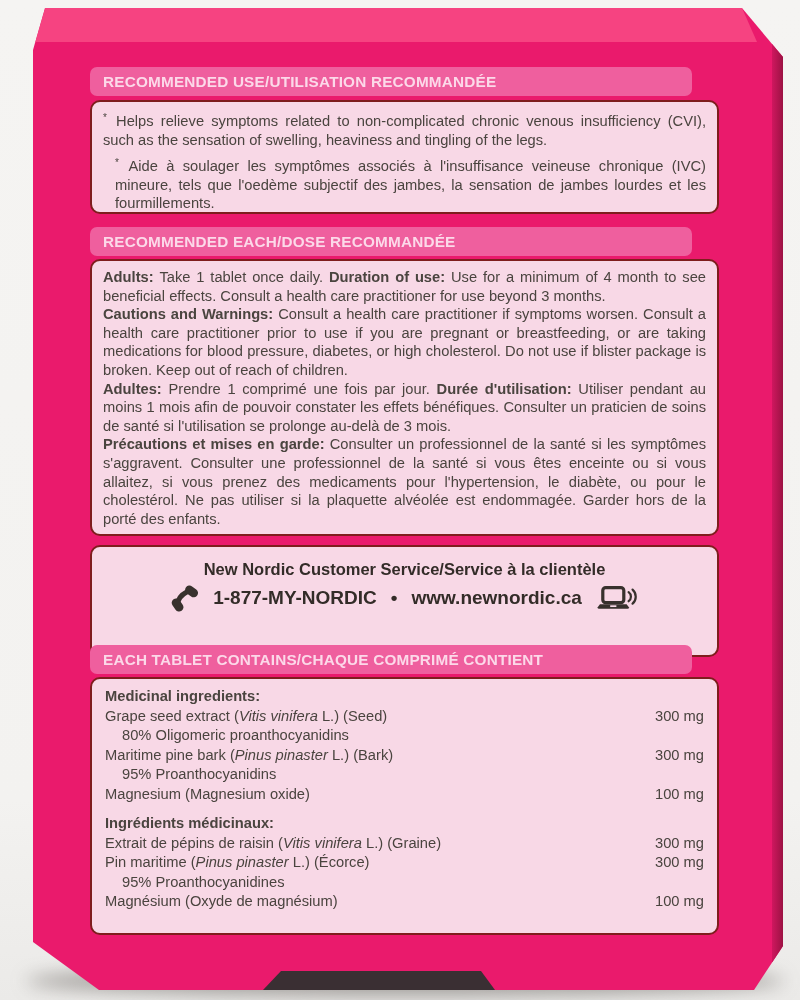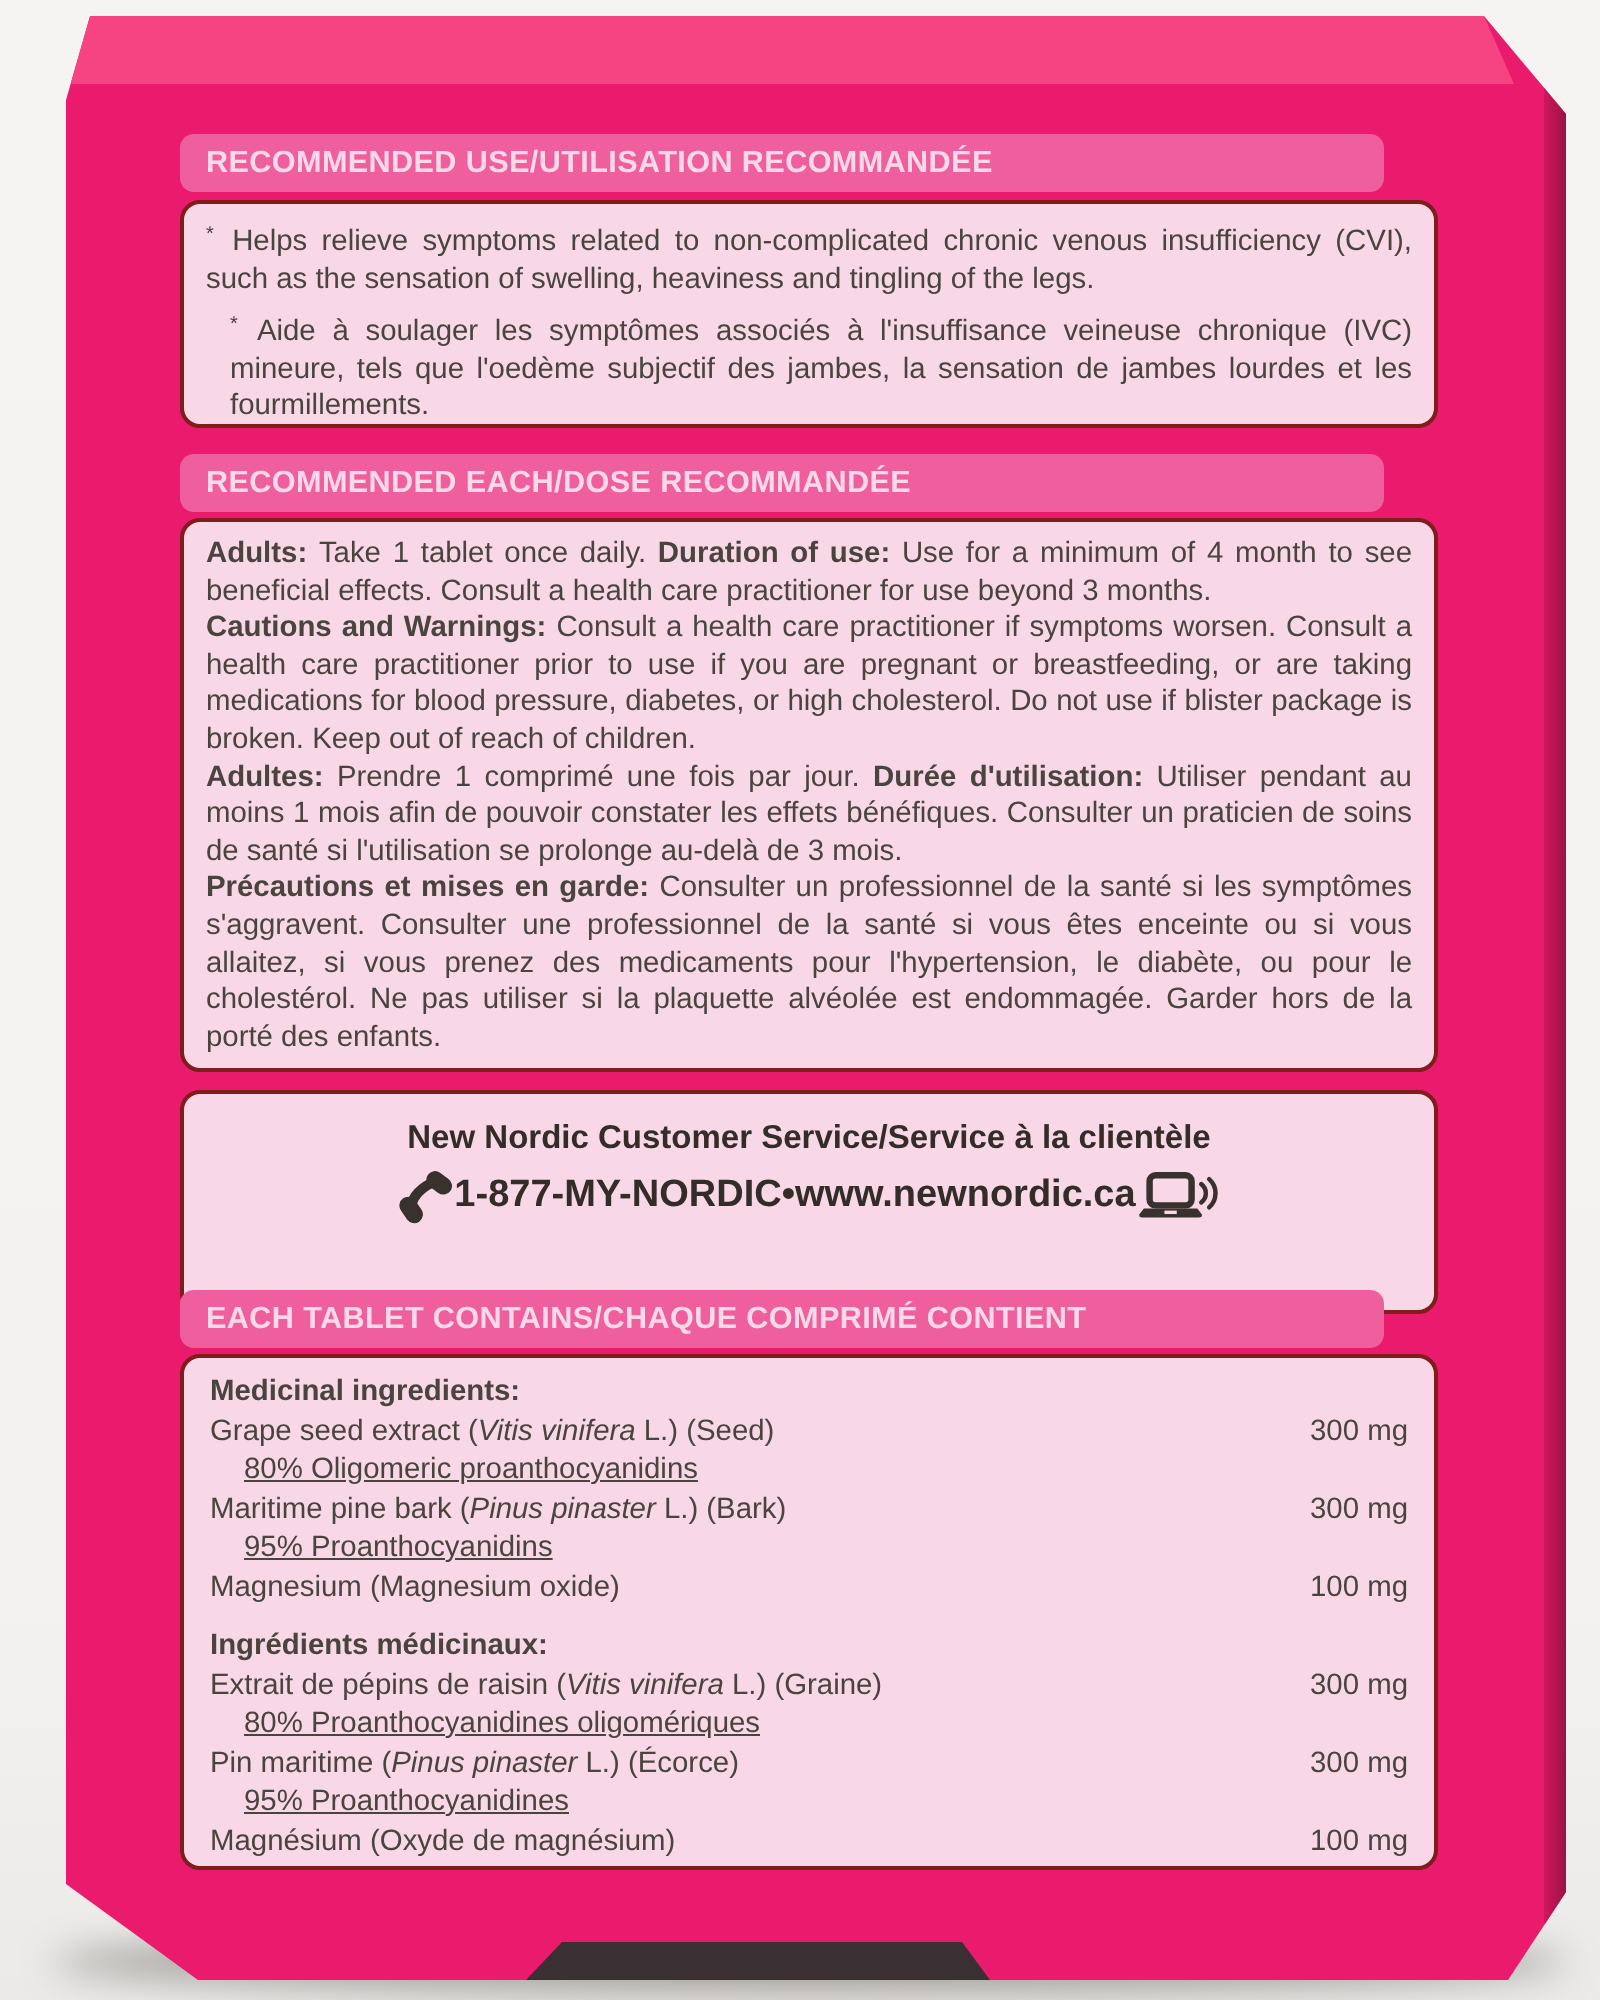--- a/index.html
+++ b/index.html
@@ -45,28 +45,28 @@
   .i{font-style:italic;}
   .sup{font-size:10px;vertical-align:5px;letter-spacing:2px;}
   #bar-use{top:59px;}
   #panel-use{top:92px;height:114px;}
   #bar-dose{top:219px;}
   #panel-dose{top:251px;height:277px;}
   #cs-panel{top:537px;height:112px;text-align:center;color:#332c28;}
   #bar-contents{top:637px;}
   #panel-contents{top:669px;height:258px;}
   .cs-title{margin-top:13px;font-weight:700;font-size:16.5px;}
-  .cs-line2{margin-top:5px;font-weight:700;font-size:19px;display:flex;align-items:center;justify-content:center;}
+  .cs-line2{margin-top:5px;font-weight:700;font-size:19px;display:flex;align-items:center;justify-content:center;gap:14px;}
   .cs-line2 svg{flex:0 0 auto;}
   #panel-contents .panel-text{padding:8px 13px;font-size:14.7px;}
   .ing-head{font-weight:700;line-height:19.5px;text-align:left;}
   .ing-row{display:flex;justify-content:space-between;line-height:19.5px;}
   .ing-name{text-align:left;}
   .ing-amt{white-space:nowrap;padding-left:12px;}
-  .ing-sub{padding-left:17px;line-height:19.5px;text-align:left;text-decoration:underline;}
+  .ing-sub{padding-left:17px;line-height:19.5px;text-align:left;}
   .group + .group{margin-top:10px;}
 </style>
 </head>
 <body>
 
 <div class="box-shadow"></div>
 
 <div class="box">
   <div class="top-band"></div>
   <div class="right-edge"></div>
@@ -135,21 +135,20 @@
             <span class="ing-name"><span>Magnesium (Magnesium oxide)</span></span>
             <span class="ing-amt">100 mg</span>
           </div>
         </div>
         <div class="group">
           <div class="ing-head">Ingrédients médicinaux:</div>
           <div class="ing-row">
             <span class="ing-name"><span>Extrait de pépins de raisin (</span><span class="i">Vitis vinifera</span><span> L.) (Graine)</span></span>
             <span class="ing-amt">300 mg</span>
           </div>
-          <div class="ing-sub">80% Proanthocyanidines oligomériques</div>
           <div class="ing-row">
             <span class="ing-name"><span>Pin maritime (</span><span class="i">Pinus pinaster</span><span> L.) (Écorce)</span></span>
             <span class="ing-amt">300 mg</span>
           </div>
           <div class="ing-sub">95% Proanthocyanidines</div>
           <div class="ing-row">
             <span class="ing-name"><span>Magnésium (Oxyde de magnésium)</span></span>
             <span class="ing-amt">100 mg</span>
           </div>
         </div>

